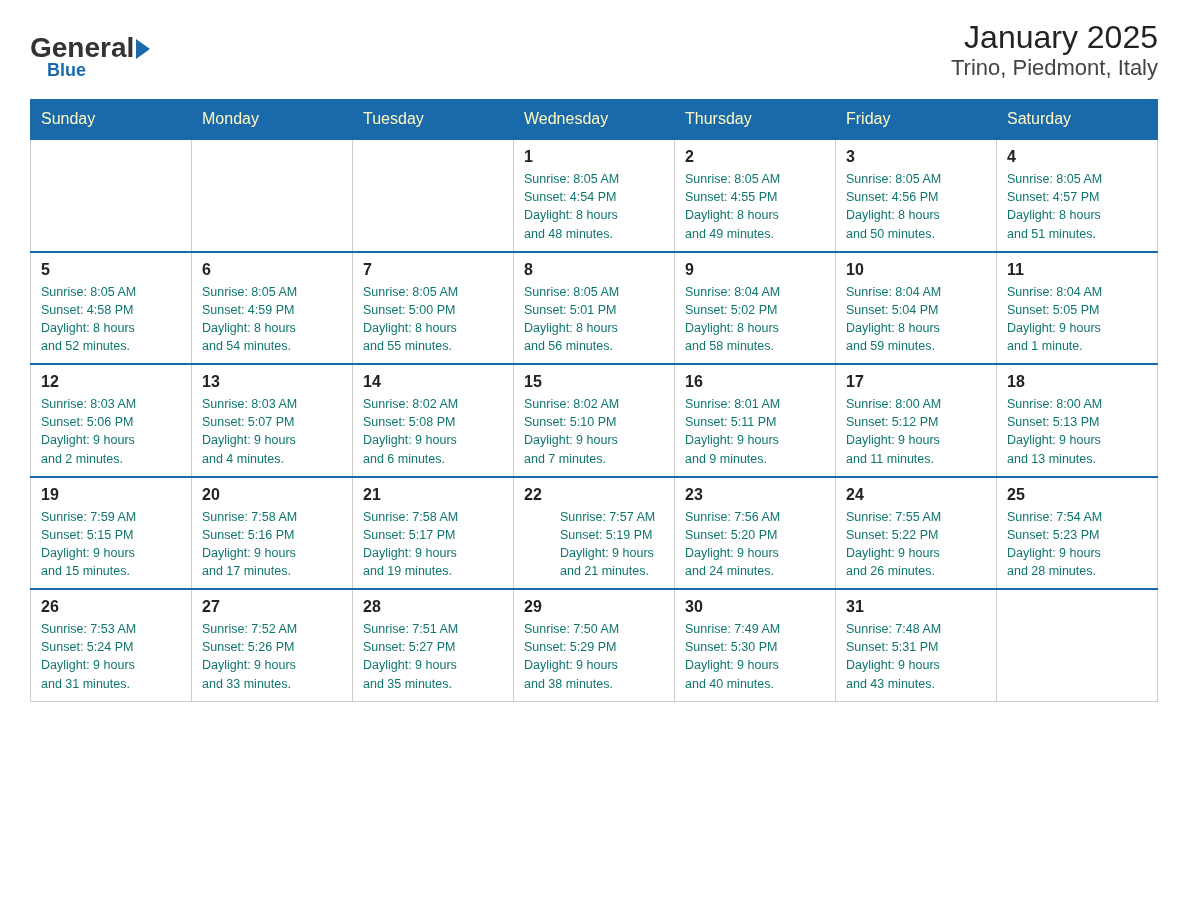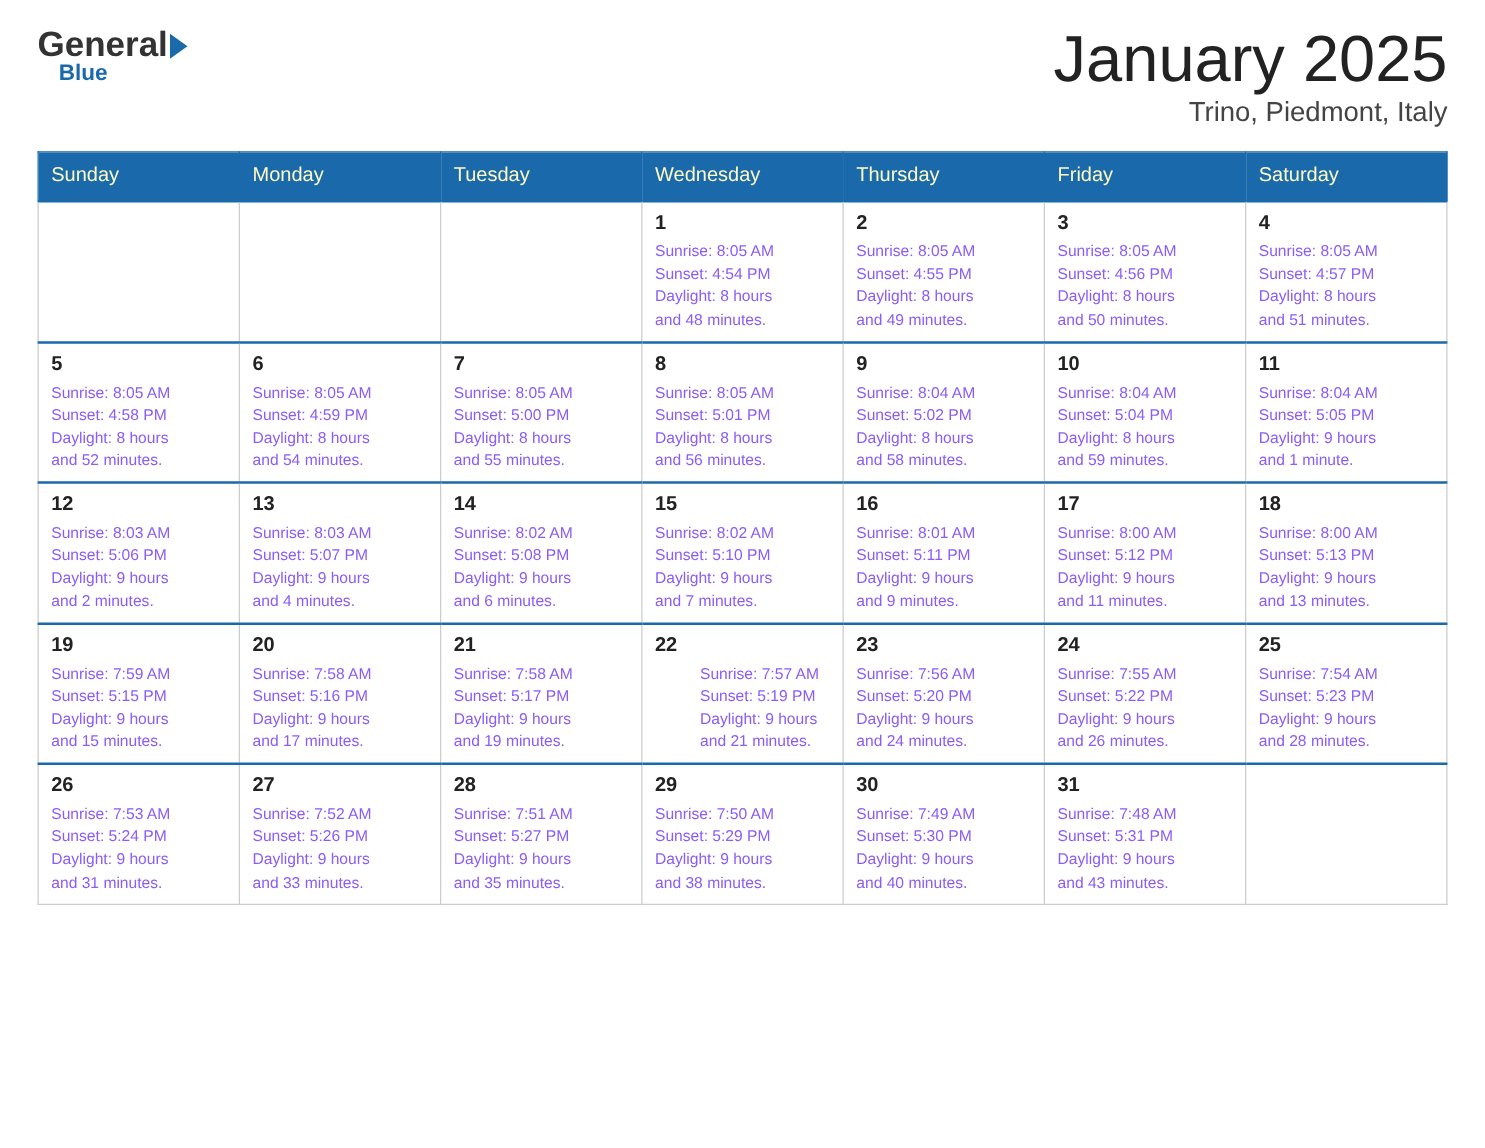--- a/index.html
+++ b/index.html
@@ -9,21 +9,21 @@
       color: #333;
       width: 1188px;
       min-height: 918px;
     }
     .page {
       padding: 20px 30px;
     }
     .header {
       display: flex;
       justify-content: space-between;
-      align-items: flex-start;
+      align-items: flex-end;
       margin-bottom: 18px;
     }
     .logo {
       display: flex;
       flex-direction: column;
       align-items: flex-start;
     }
     .logo-text {
       display: flex;
       align-items: center;
@@ -45,21 +45,21 @@
       color: #1a6aab;
       font-size: 18px;
       font-weight: bold;
       margin-top: -4px;
       margin-left: 17px;
     }
     .title-block {
       text-align: right;
     }
     .title-block h1 {
-      font-size: 52px;
+      font-size: 32px;
       font-weight: normal;
       color: #222;
       line-height: 1.1;
     }
     .title-block h2 {
       font-size: 22px;
       font-weight: normal;
       color: #444;
     }
     .calendar {
@@ -86,21 +86,21 @@
     }
     .day-number {
       font-size: 16px;
       font-weight: bold;
       color: #222;
       display: block;
       margin-bottom: 4px;
     }
     .day-info {
       font-size: 12.5px;
-      color: #8b5cf6;
+      color: #0f766e;
       line-height: 1.45;
     }
     .empty-cell {
       background: #fff;
     }
     .week-row td {
       border-top: 2px solid #1a6aab;
     }
   </style>
 </head>

